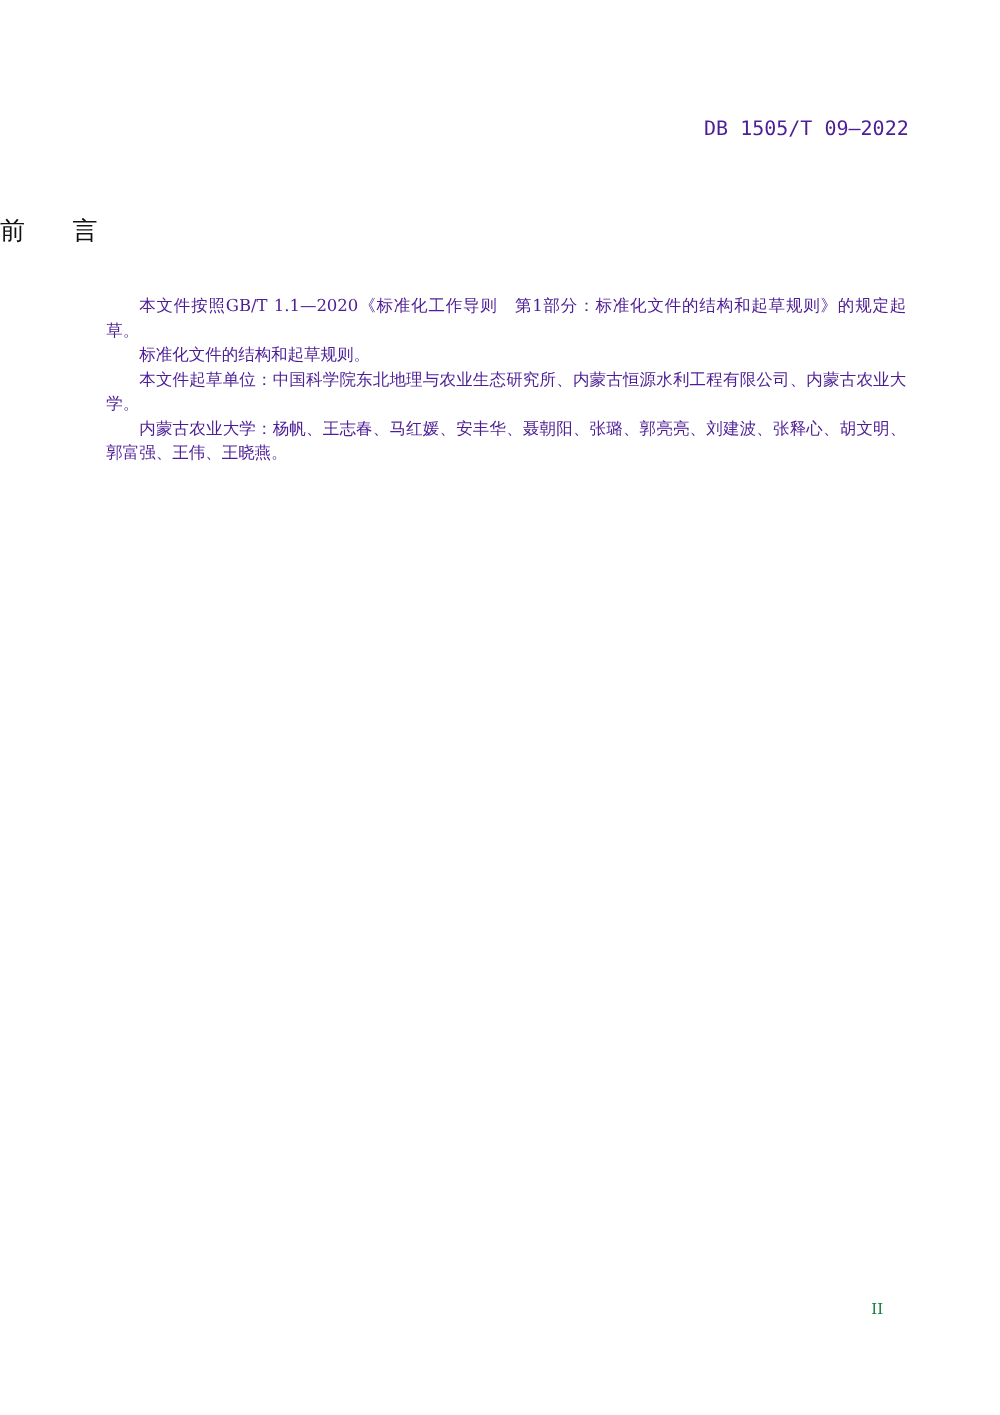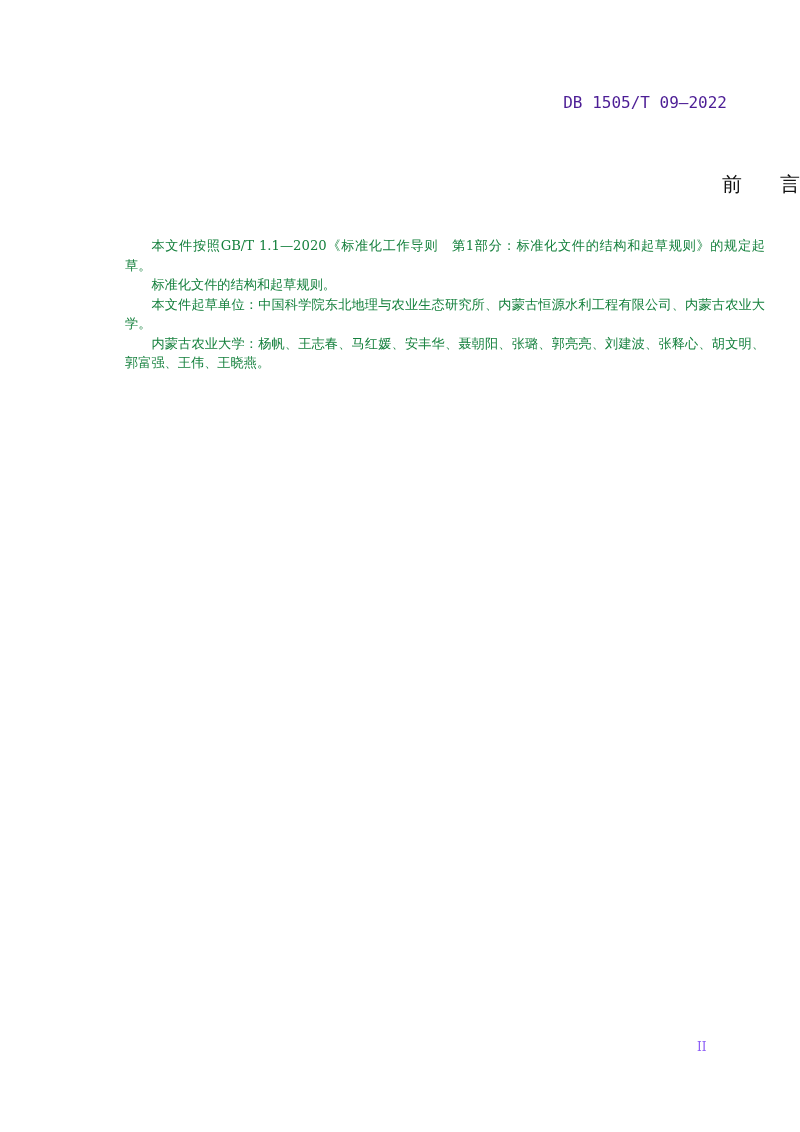--- a/index.html
+++ b/index.html
@@ -22,53 +22,52 @@
       font-family: "DejaVu Sans Mono", "Liberation Mono", monospace;
       font-size: 16px;
       letter-spacing: 0px;
       color: #4c1d95;
     }
     .title {
       position: absolute;
       top: 171px;
       left: 0;
       width: 800px;
-      text-align: right;
+      text-align: left;
       font-family: "DejaVu Sans", "Liberation Sans", sans-serif;
       font-size: 20px;
       letter-spacing: 0;
       color: #111;
     }
     .title span.gap {
       display: inline-block;
       width: 38px;
     }
     .body-text {
       position: absolute;
       top: 236px;
       left: 85px;
       width: 640px;
       font-size: 13.2px;
       line-height: 19.5px;
-      color: #15803d;
-      margin-left: 40px;
+      color: #4c1d95;
     }
     .para {
       margin: 0;
       text-indent: 2em;
       text-align: justify;
       text-align-last: left;
     }
     .page-number {
       position: absolute;
       top: 1040px;
       left: 697px;
       font-family: "DejaVu Serif", "Liberation Serif", serif;
       font-size: 12px;
-      color: #8b5cf6;
+      color: #15803d;
     }
   </style>
 </head>
 <body>
 
 <div class="header-code">DB 1505/T 09—2022</div>
 
 <div class="title">
   <span>前</span><span class="gap"></span><span>言</span>
 </div>

